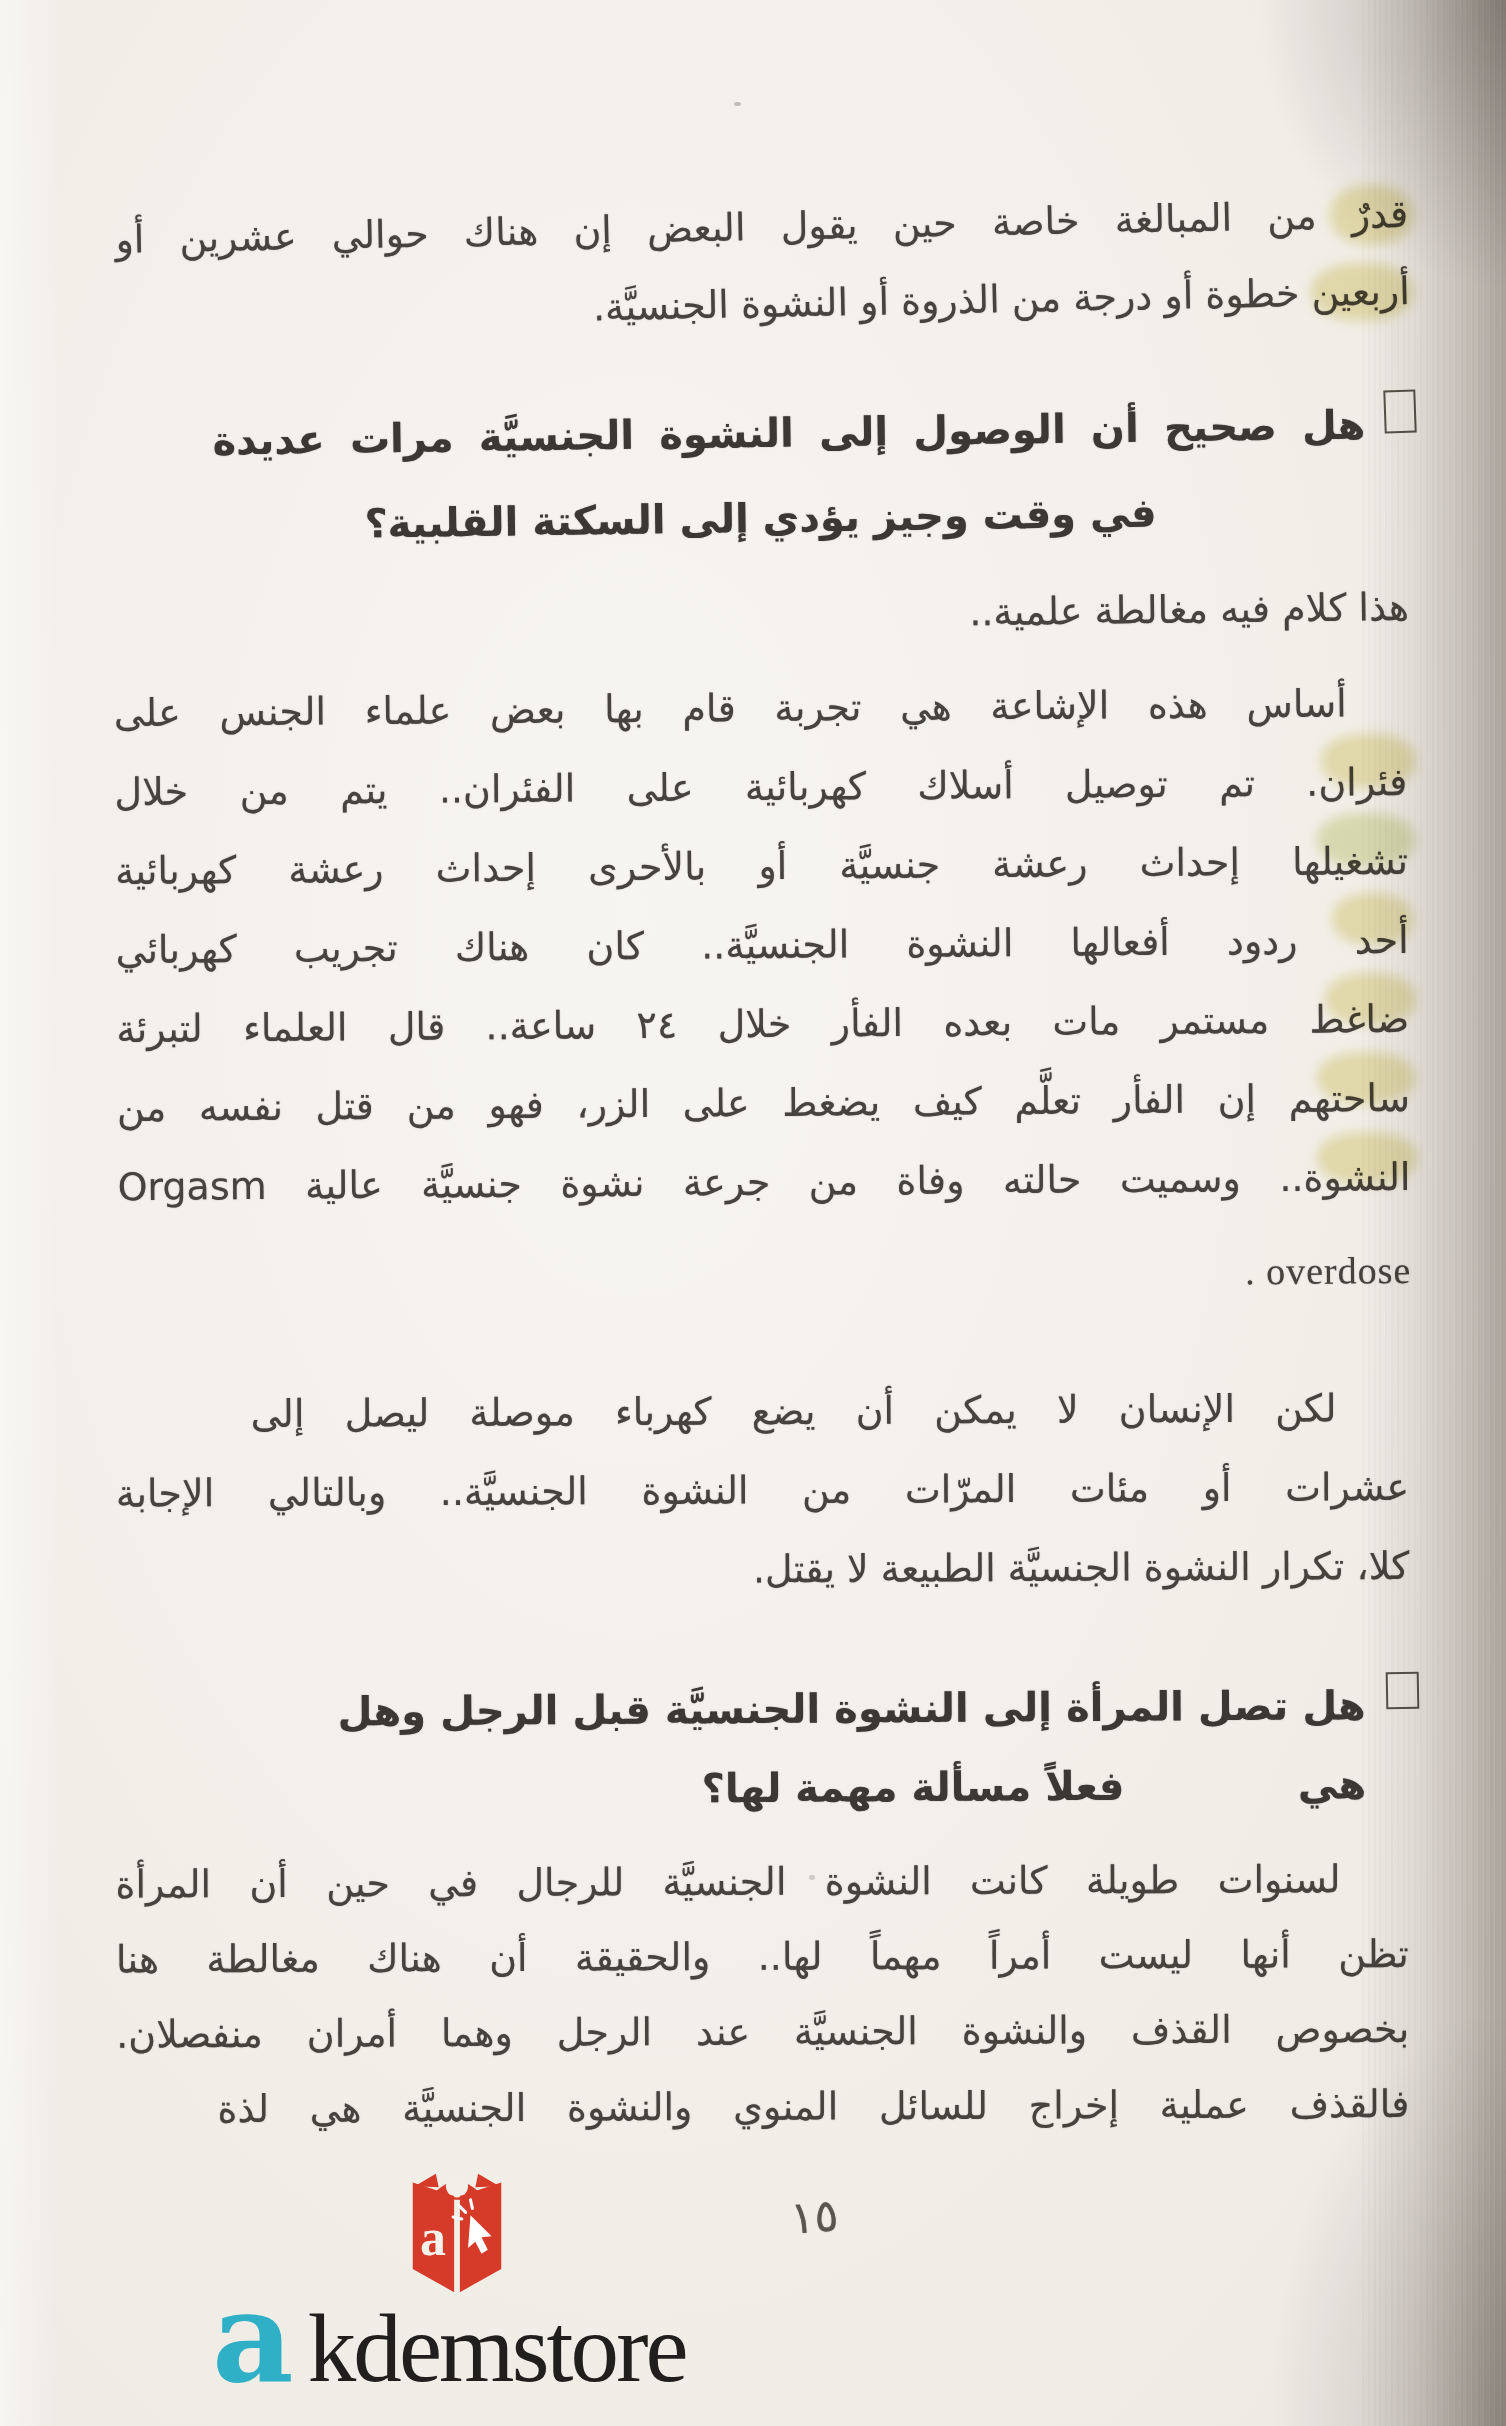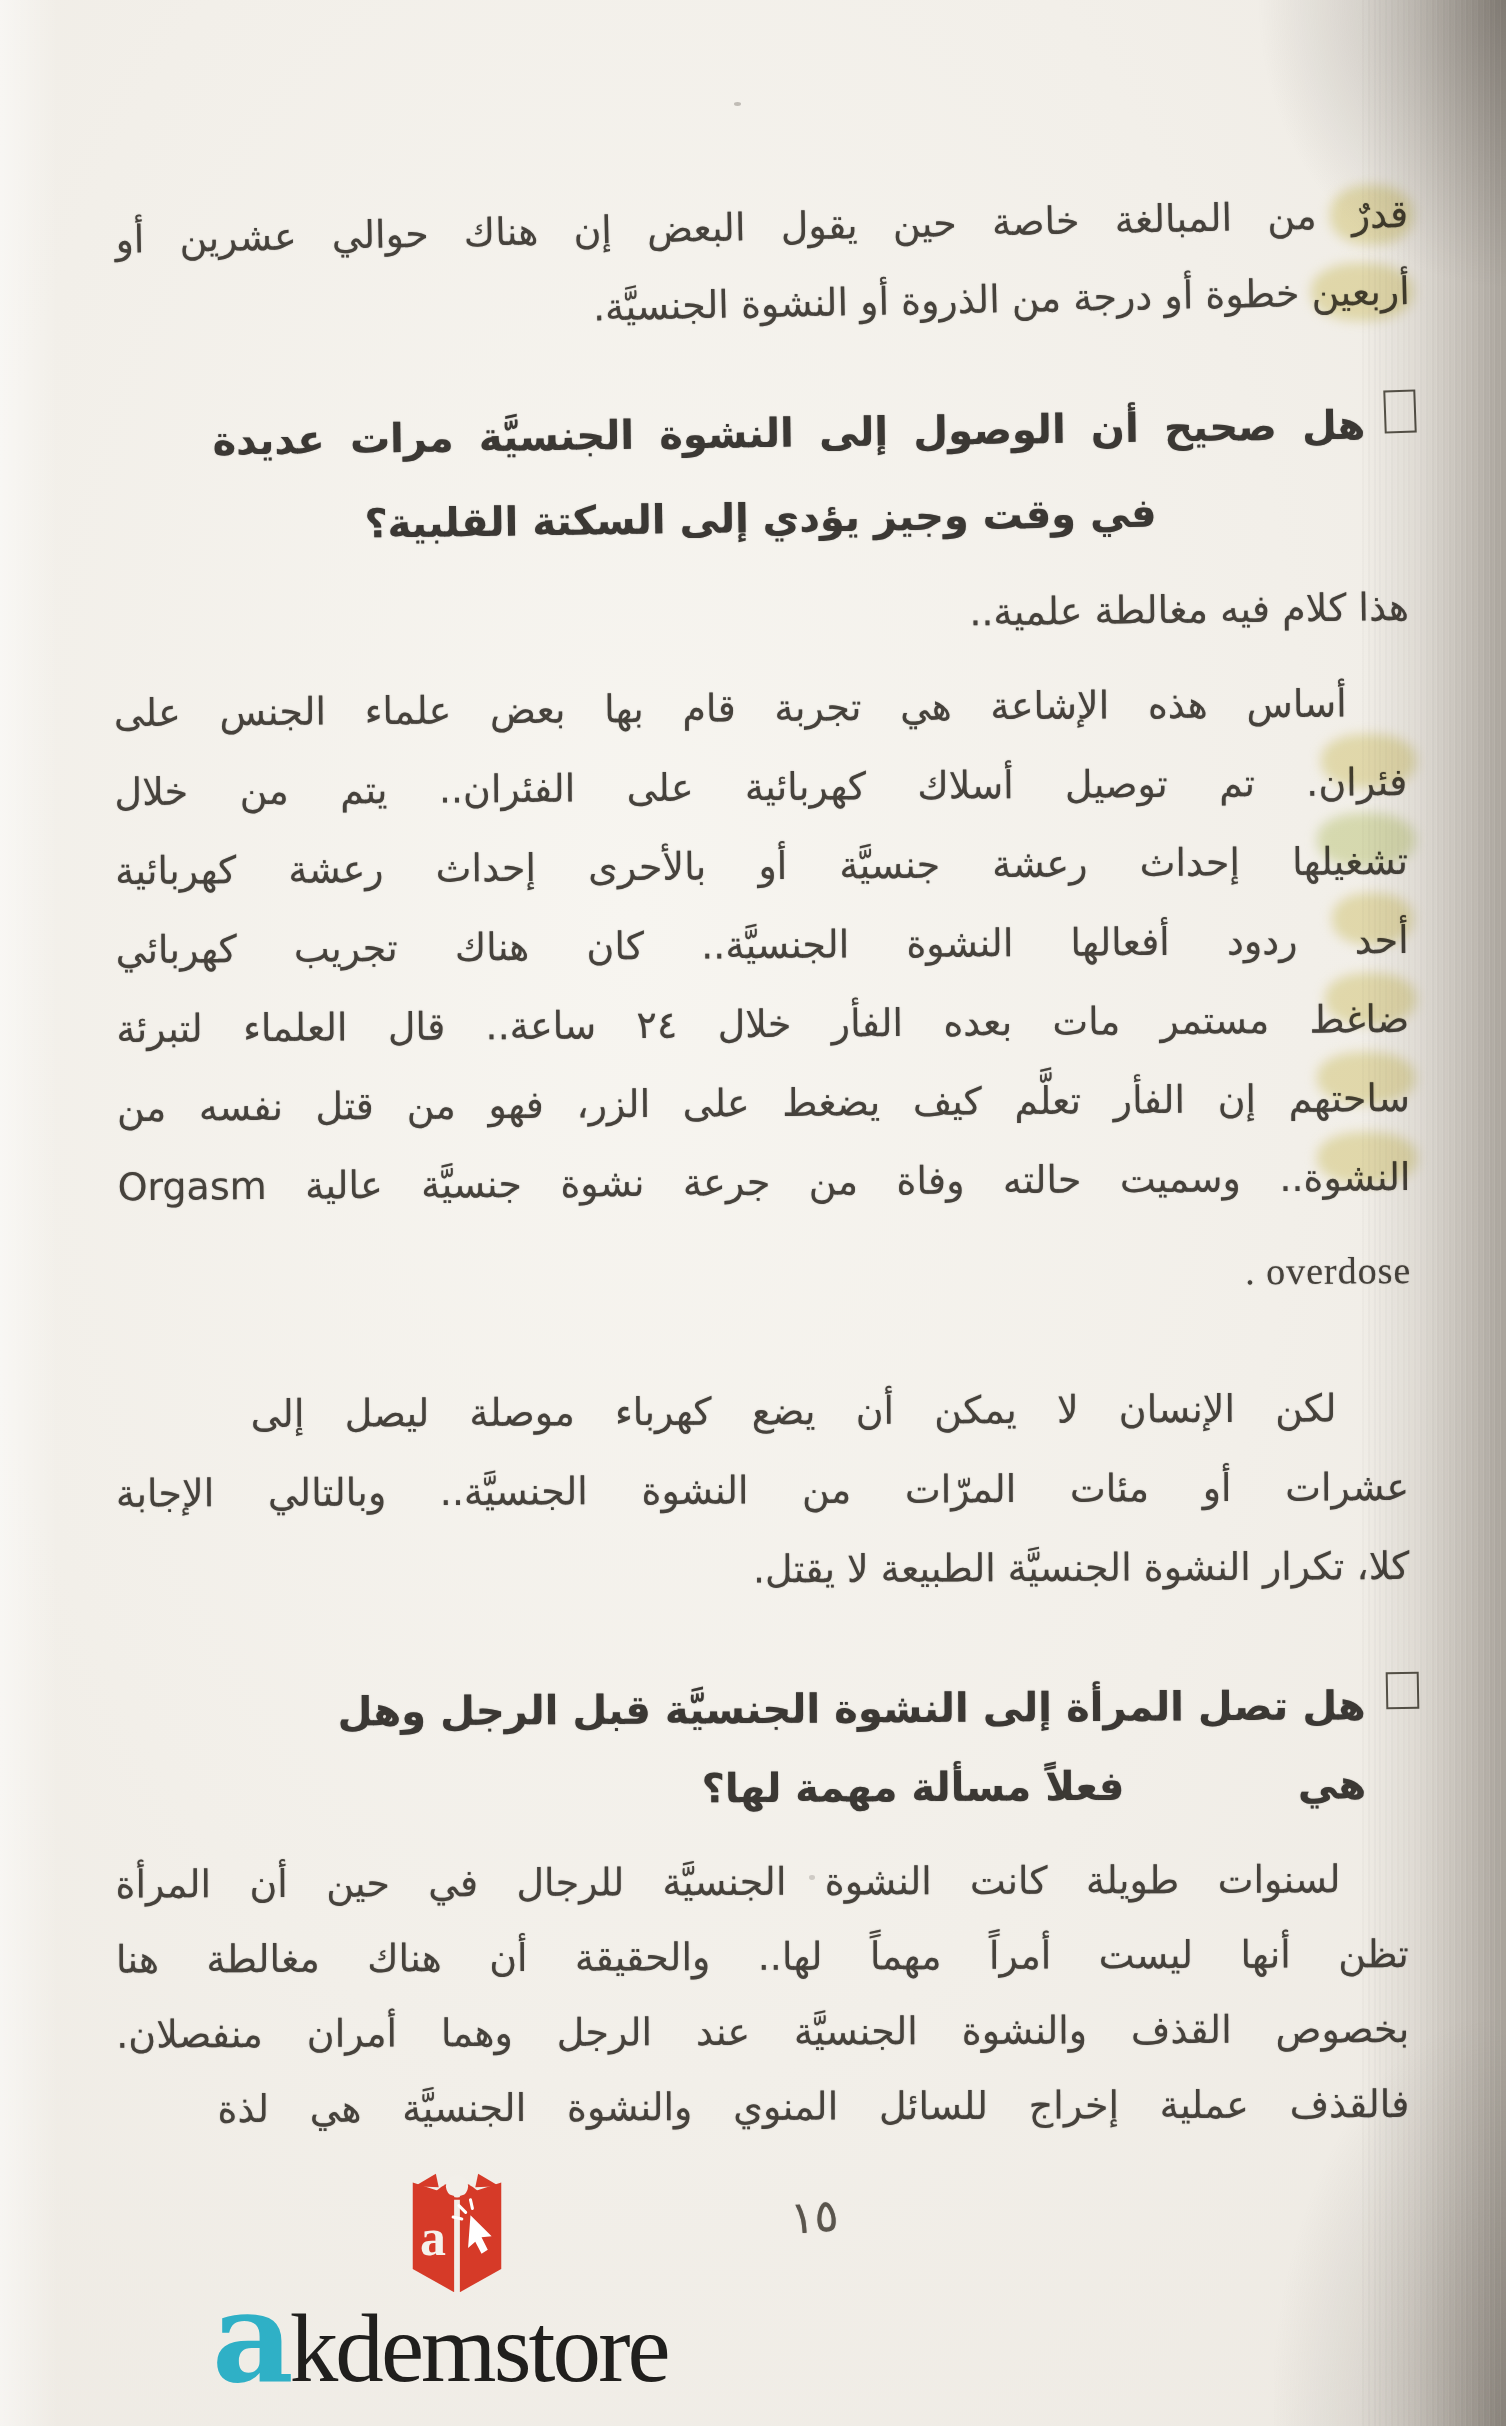--- a/index.html
+++ b/index.html
@@ -67,21 +67,21 @@
   .logo{position:absolute;left:398px;top:2169px;width:118px;height:127px;z-index:7;}
   .brand{
     position:absolute;left:212px;top:2284px;z-index:7;display:flex;align-items:baseline;
   }
   .brand .accent{
     font-family:"DejaVu Serif","Liberation Serif",serif;font-weight:bold;
     font-size:126px;line-height:0.85;color:#2fb0c6;letter-spacing:-3.9px;
   }
   .brand .rest{
     font-family:"Liberation Serif",serif;font-size:97px;line-height:0.85;
-    color:#201f1d;letter-spacing:-2.9px;
+    color:#201f1d;letter-spacing:-2.9px;margin-left:18px;
   }
 </style>
 </head>
 <body>
 
 <div class="page">
 
   <div class="tb" style="top:176px;transform:rotate(-1.15deg);transform-origin:100% 50%;" lang="ar">
     <span class="ln" style="height:77px;line-height:77px;">قدرٌ من المبالغة خاصة حين يقول البعض إن هناك حوالي عشرين أو</span>
     <span class="ln-end" style="height:77px;line-height:77px;">أربعين خطوة أو درجة من الذروة أو النشوة الجنسيَّة.</span>

